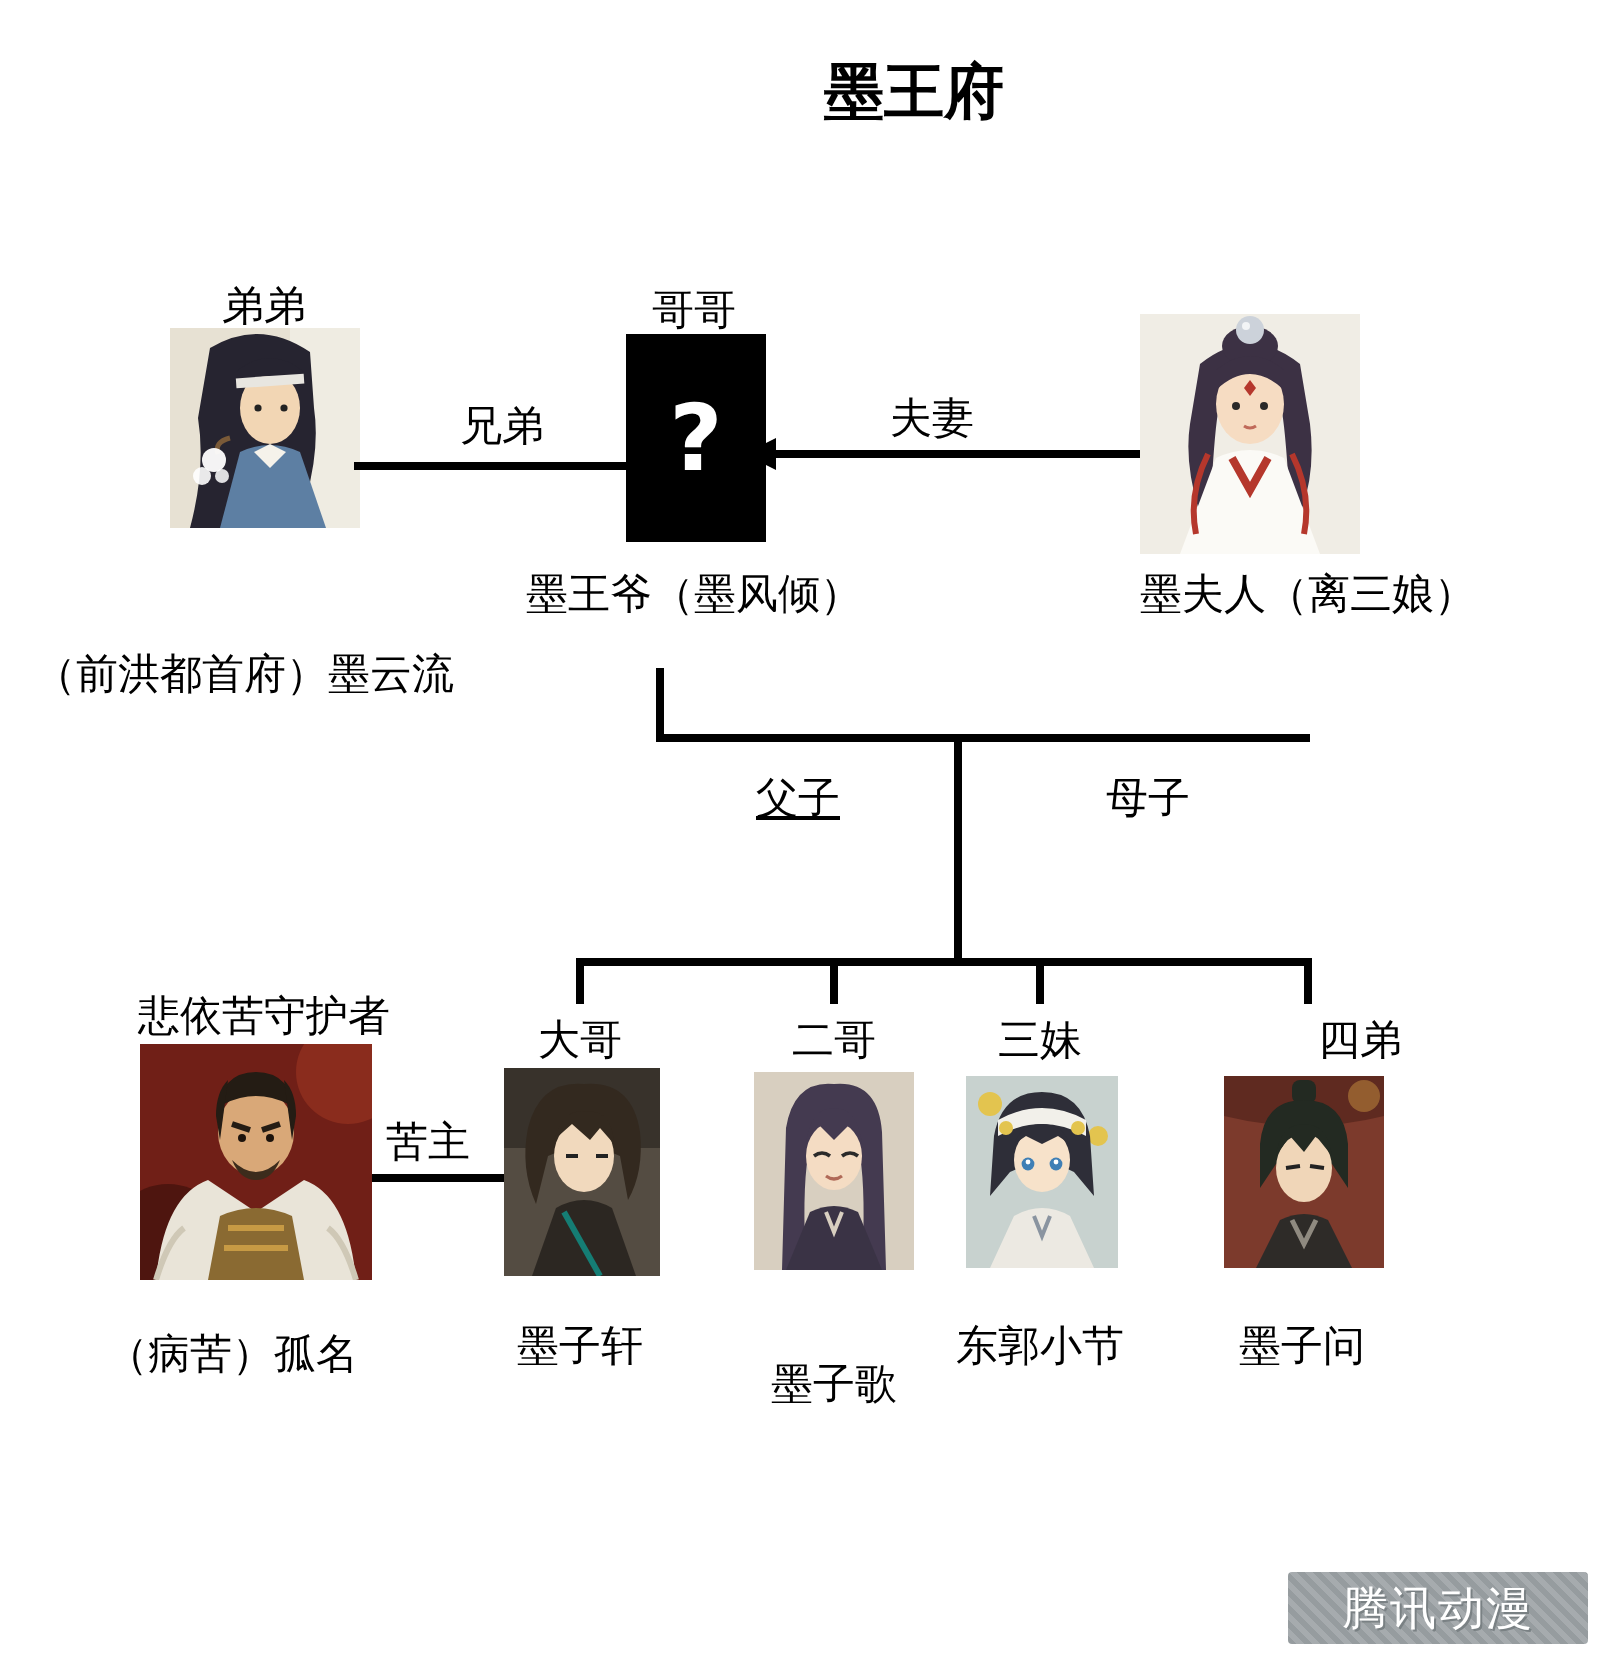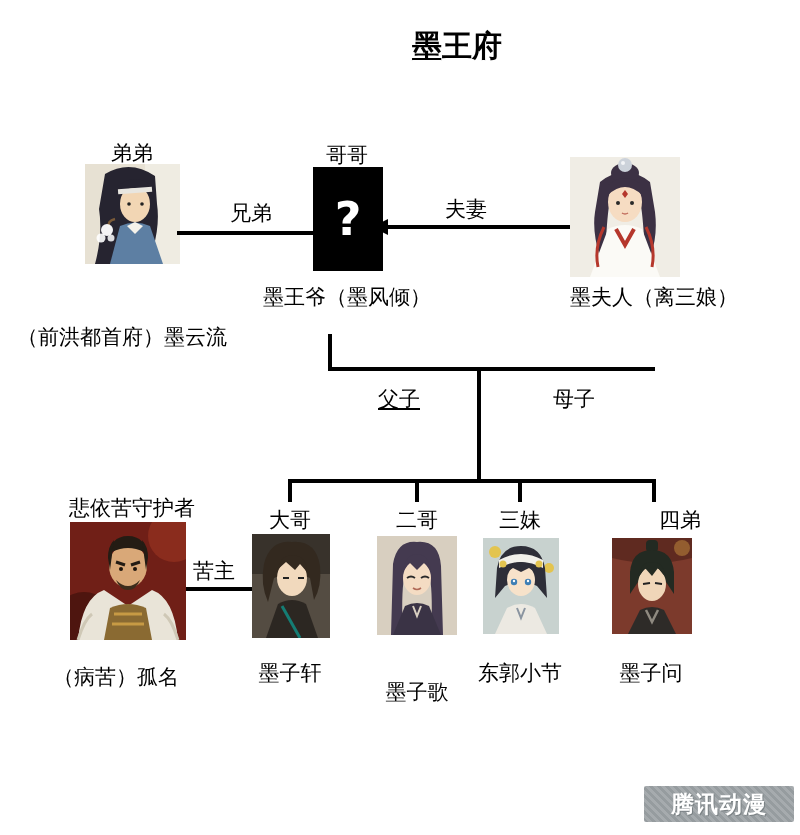--- a/index.html
+++ b/index.html
@@ -24,21 +24,21 @@
   .arrow-left {
     position:absolute; width:0; height:0;
     border-top:8px solid transparent; border-bottom:8px solid transparent;
     border-right:16px solid #000;
   }
   .watermark {
     position:absolute; left:644px; top:786px; width:150px; height:36px;
     display:flex; align-items:center; justify-content:center;
     background-image:linear-gradient(45deg,#a6abae 25%,#969c9f 25% 50%,#a6abae 50% 75%,#969c9f 75%);
     background-size:8px 8px;
-    color:#fff; font-weight:700; font-size:23px; letter-spacing:1px;
+    color:#fff; font-weight:400; font-size:23px; letter-spacing:1px;
     text-shadow:1px 1px 0 #7a8184; border-radius:2px;
   }
 </style>
 </head>
 <body>
 
 <div class="clbl title" style="left:457px; top:26px;">墨王府</div>
 
 <div class="clbl" style="left:132px; top:139px;">弟弟</div>
 <div class="clbl" style="left:347px; top:141px;">哥哥</div>

